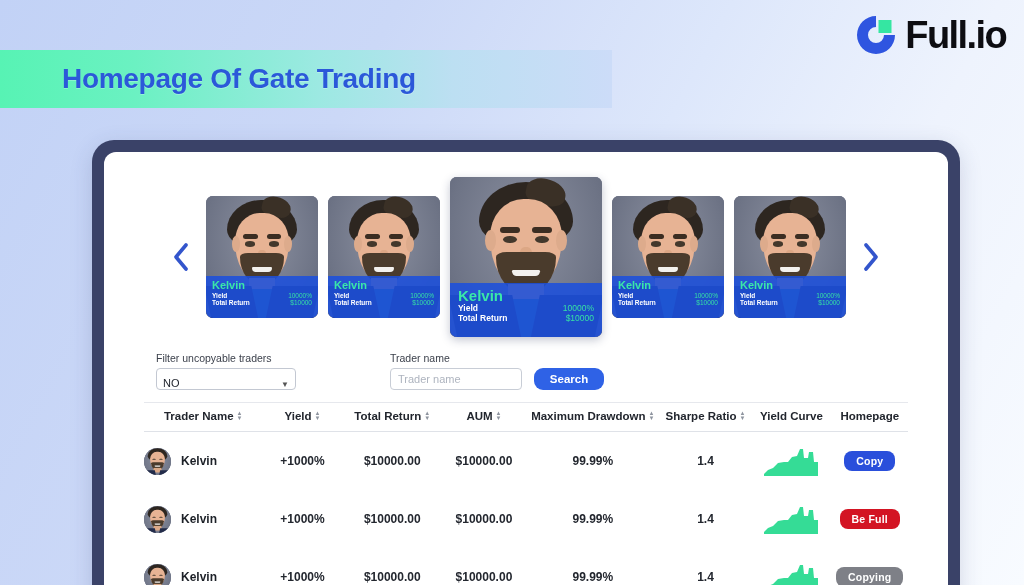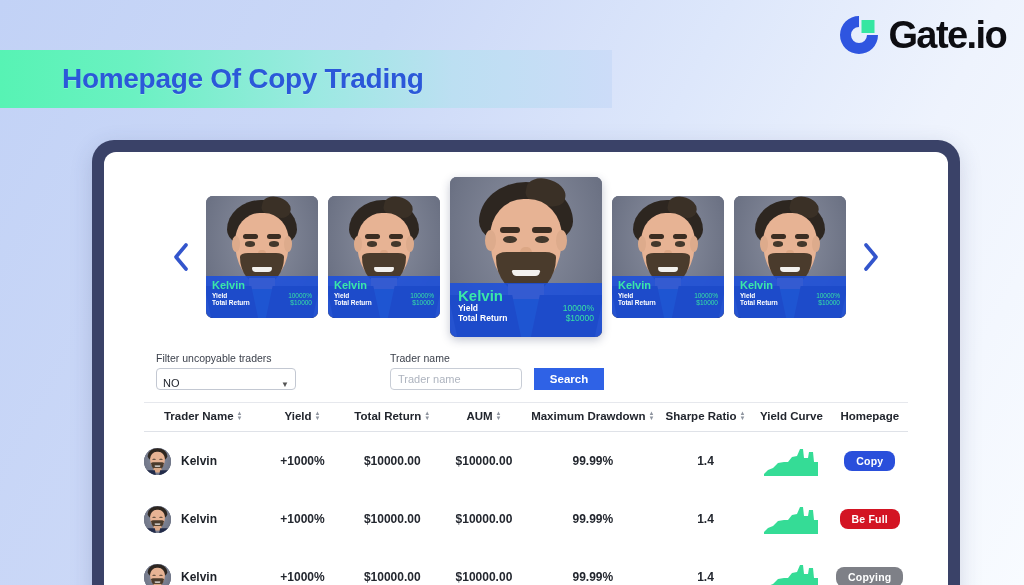--- a/index.html
+++ b/index.html
@@ -125,21 +125,21 @@
     cursor: pointer;
   }
   #uncopyable-select .caret { font-size: 8px; color: #555; }
   #trader-name-input {
     width: 132px; height: 22px; border: 1px solid #c8cdd6; border-radius: 4px;
     background: #fff; font-size: 11px; color: #23272f; padding: 0 7px;
     font-family: "Liberation Sans", sans-serif; outline: none;
   }
   #trader-name-input::placeholder { color: #aeb4bf; }
   #search-button {
-    height: 22px; min-width: 70px; border: none; border-radius: 0;
+    height: 22px; min-width: 70px; border: none; border-radius: 9px;
     background: #2f62e6; color: #fff; font-size: 11.5px; font-weight: bold;
     cursor: pointer; font-family: "Liberation Sans", sans-serif; margin-bottom: 0;
   }
 
   
   #traders-table { width: 100%; margin-top: 12px; border-collapse: collapse; table-layout: fixed; }
   #traders-table thead th {
     font-size: 11.5px; font-weight: bold; color: #22262e;
     padding: 7px 0 9px 0; border-bottom: 1px solid #dfe2e8; border-top: 1px solid #e6e8ed;
     white-space: nowrap;
@@ -175,25 +175,25 @@
 </head>
 <body>
 
 <div id="brand-logo">
   <span class="mark">
     <svg width="46" height="46" viewBox="0 0 46 46">
       <path d="M23 4 A19 19 0 1 0 42 23 L31 23 A8 8 0 1 1 23 15 Z" fill="#2f55e0"></path>
       <rect x="25.5" y="8" width="13" height="13" fill="#35e6a2"></rect>
     </svg>
   </span>
-  <span class="wordmark">Gate.io</span>
+  <span class="wordmark">Full.io</span>
 </div>
 
 <div id="title-banner">
-  <span class="title-text">Homepage Of Copy Trading</span>
+  <span class="title-text">Homepage Of Gate Trading</span>
 </div>
 
 <div id="device-frame">
   <div id="app-screen">
 
     <div id="carousel">
 
       <div class="carousel-arrow">
         <span>
           <svg width="20" height="32" viewBox="0 0 20 32" fill="none" stroke="#3355cc" stroke-width="3.6" stroke-linecap="round" stroke-linejoin="round">

